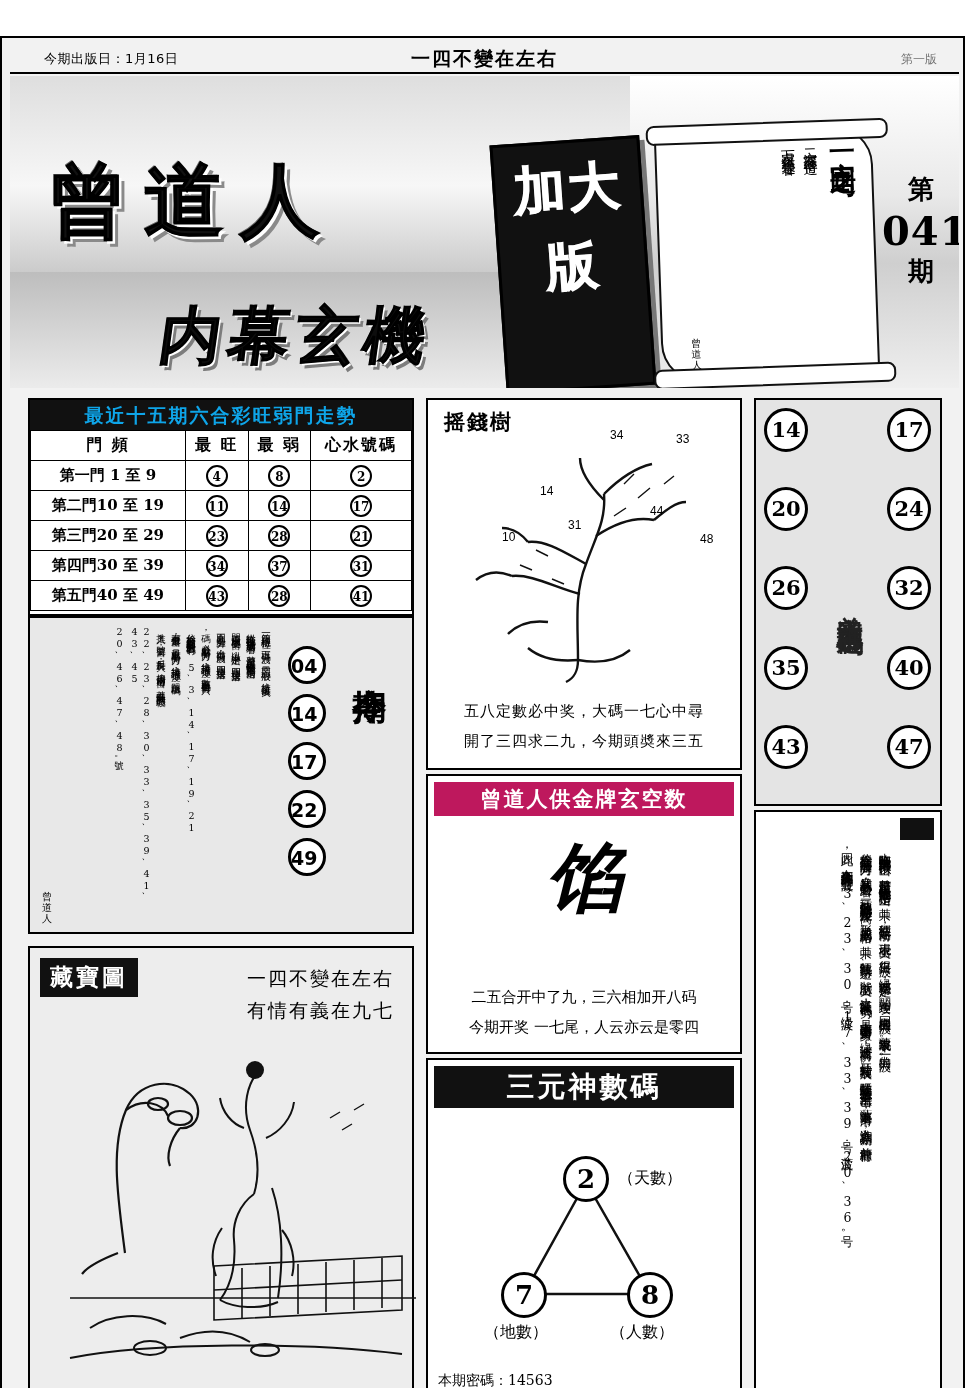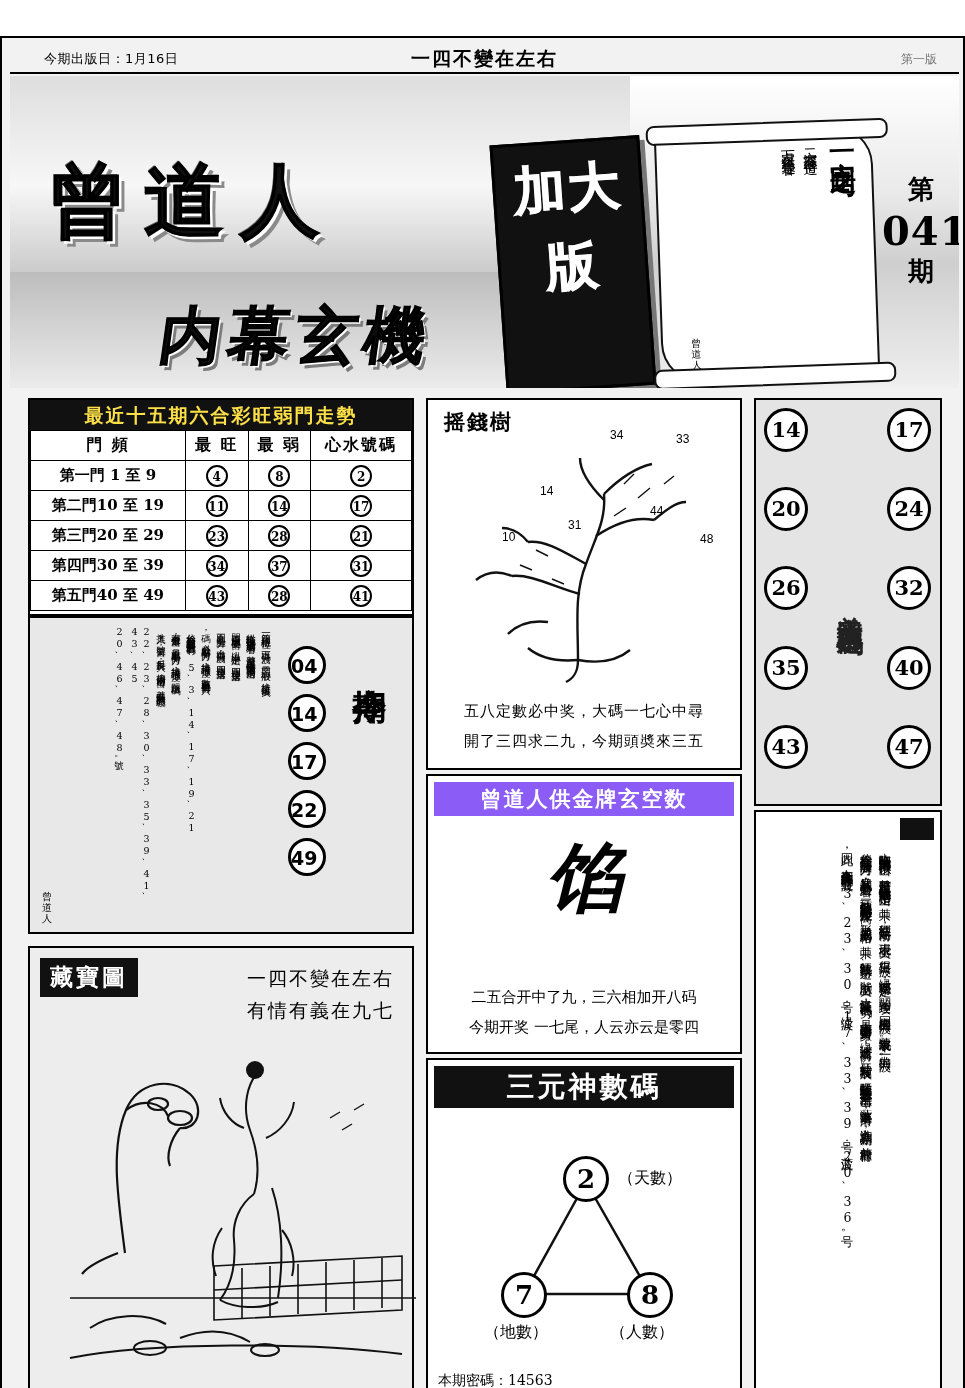--- a/index.html
+++ b/index.html
@@ -101,21 +101,21 @@
     position:absolute; left: 872px; top: 96px; width: 78px; text-align:center;
     font-family:"DejaVu Serif","Liberation Serif",serif;
   }
   .issue .a { font-size: 26px; font-weight:bold; }
   .issue .b { font-size: 40px; font-weight:bold; letter-spacing:1px; }
   .issue .c { font-size: 26px; font-weight:bold; }
   
   .panel { position:absolute; border: 2px solid #000; background:#fff; }
   
   #trend { left: 26px; top: 360px; width: 386px; height: 218px; background:#fff; }
-  #trend .hdr { height: 30px; line-height: 30px; font-size: 19px; letter-spacing: 2px; background:#111; color:#fde047; text-align:center; font-weight:bold;font-family:"DejaVu Serif","Liberation Serif",serif;}
+  #trend .hdr { height: 30px; line-height: 30px; font-size: 19px; letter-spacing: 2px; background:#111; color:#0ea5e9; text-align:center; font-weight:bold;font-family:"DejaVu Serif","Liberation Serif",serif;}
   #trend table { width:100%; border-collapse: collapse; font-family:"DejaVu Serif","Liberation Serif",serif;}
   #trend td, #trend th {
     border: 1px solid #000; text-align:center; font-size: 15px; height: 30px; font-weight:bold;
   }
   #trend th { font-size:16px; letter-spacing:2px;}
   .ball {
     display:inline-block; width: 22px; height:22px; line-height: 20px;
     border: 2px solid #000; border-radius: 50%; font-size: 12px; text-align:center;
     background:#fff; font-weight:bold;
   }
@@ -156,21 +156,21 @@
   #tree .tt { position:absolute; left: 16px; top: 8px; font-size: 21px; font-weight:bold; letter-spacing:2px;font-family:"DejaVu Serif","Liberation Serif",serif;}
   .tree-num { position:absolute; font-size: 12px; font-family:"Liberation Sans",sans-serif;}
   .tree-poem {
     position:absolute; left: 10px; right:10px; bottom: 12px; text-align:center;
     font-size: 15px; line-height: 30px; letter-spacing: 1px;
     font-family:"DejaVu Serif","Liberation Serif",serif;
   }
   
   #gold { left: 424px; top: 736px; width: 316px; height: 280px; background:#fff; }
   #gold .hdr {
-    margin: 6px; height: 34px; line-height: 34px; background:#8b5cf6; color:#fff;
+    margin: 6px; height: 34px; line-height: 34px; background:#be185d; color:#fff;
     text-align:center; font-size: 21px; font-weight:bold; letter-spacing:2px;
     font-family:"DejaVu Serif","Liberation Serif",serif;
   }
   .brush {
     position:absolute; left:0; right:0; top: 52px; height: 120px;
     text-align:center; font-size: 76px; font-family:"DejaVu Serif","Liberation Serif",serif;
     font-weight:bold; font-style: italic;
   }
   #gold .poem {
     position:absolute; left: 8px; right: 8px; bottom: 10px; text-align:center;

